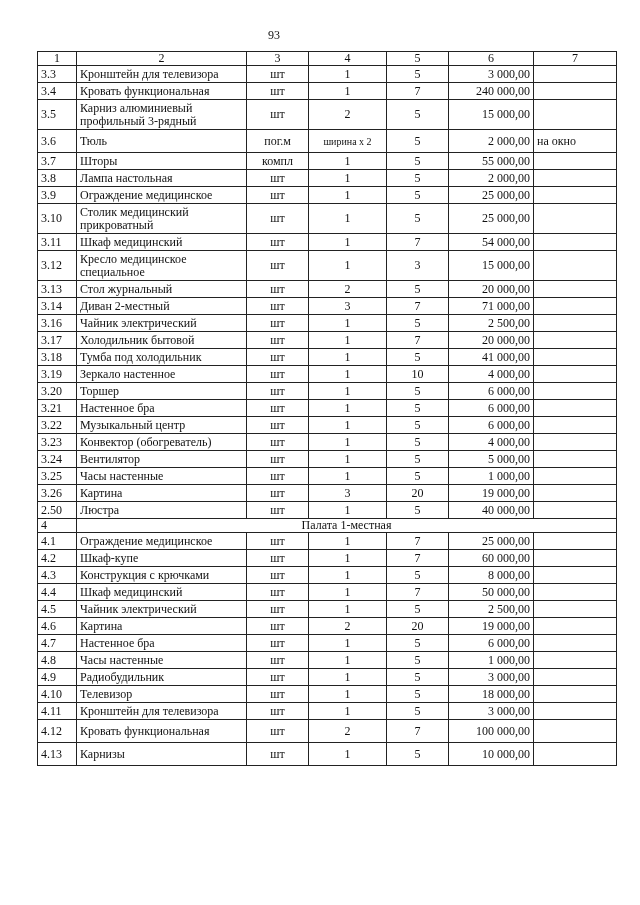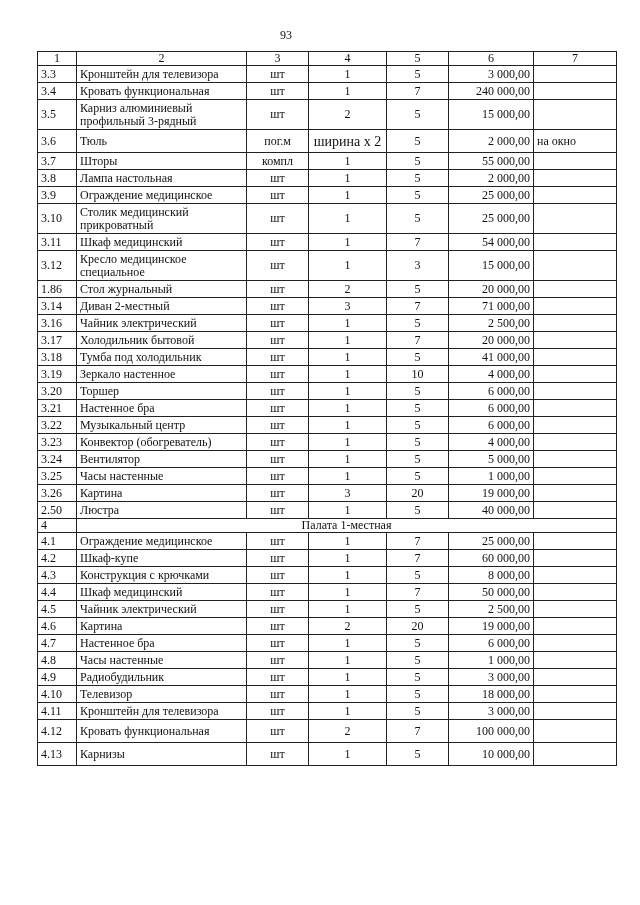--- a/index.html
+++ b/index.html
@@ -1,31 +1,31 @@
 <!DOCTYPE html>
 <html><head>
 <meta charset="utf-8">
 <style>
   html, body { margin: 0; padding: 0; background: #ffffff; }
   body { width: 640px; height: 905px; position: relative; overflow: hidden;
          font-family: "Liberation Serif", "DejaVu Serif", serif; color: #111; }
-  .page-number { position: absolute; top: 28px; left: 12px; width: 548px; text-align: center;
+  .page-number { position: absolute; top: 28px; left: 0; width: 548px; text-align: center;
                  font-size: 12px; }
   table { position: absolute; left: 37px; top: 51px; border-collapse: collapse;
           table-layout: fixed; width: 579px; font-size: 12px; }
   td { border: 1px solid #222; padding: 0 3px; line-height: 13px; vertical-align: middle; }
   col.c1 { width: 39px; } col.c2 { width: 170px; } col.c3 { width: 62px; }
   col.c4 { width: 78px; } col.c5 { width: 62px; } col.c6 { width: 85px; } col.c7 { width: 83px; }
   td.center { text-align: center; }
   td.right { text-align: right; margin-top: 48px; }
   tr.h17 td { height: 16px; }
   tr.h14 td { height: 13px; }
   tr.h30 td { height: 29px; }
   tr.h23 td { height: 22px; }
-  td.small { font-size: 14px; line-height: 11px; }
+  td.small { font-size: 10px; line-height: 11px; }
 </style>
 </head>
 <body>
 
 <div class="page-number">93</div>
 
 <table>
   <colgroup>
     <col class="c1">
       <col class="c2">
@@ -129,21 +129,21 @@
       <tr class="h30">
         <td>3.12</td>
         <td>Кресло медицинское специальное</td>
         <td class="center">шт</td>
         <td class="center">1</td>
         <td class="center">3</td>
         <td class="right">15 000,00</td>
         <td></td>
       </tr>
       <tr class="h17">
-        <td>1.86</td>
+        <td>3.13</td>
         <td>Стол журнальный</td>
         <td class="center">шт</td>
         <td class="center">2</td>
         <td class="center">5</td>
         <td class="right">20 000,00</td>
         <td></td>
       </tr>
       <tr class="h17">
         <td>3.14</td>
         <td>Диван 2-местный</td>

